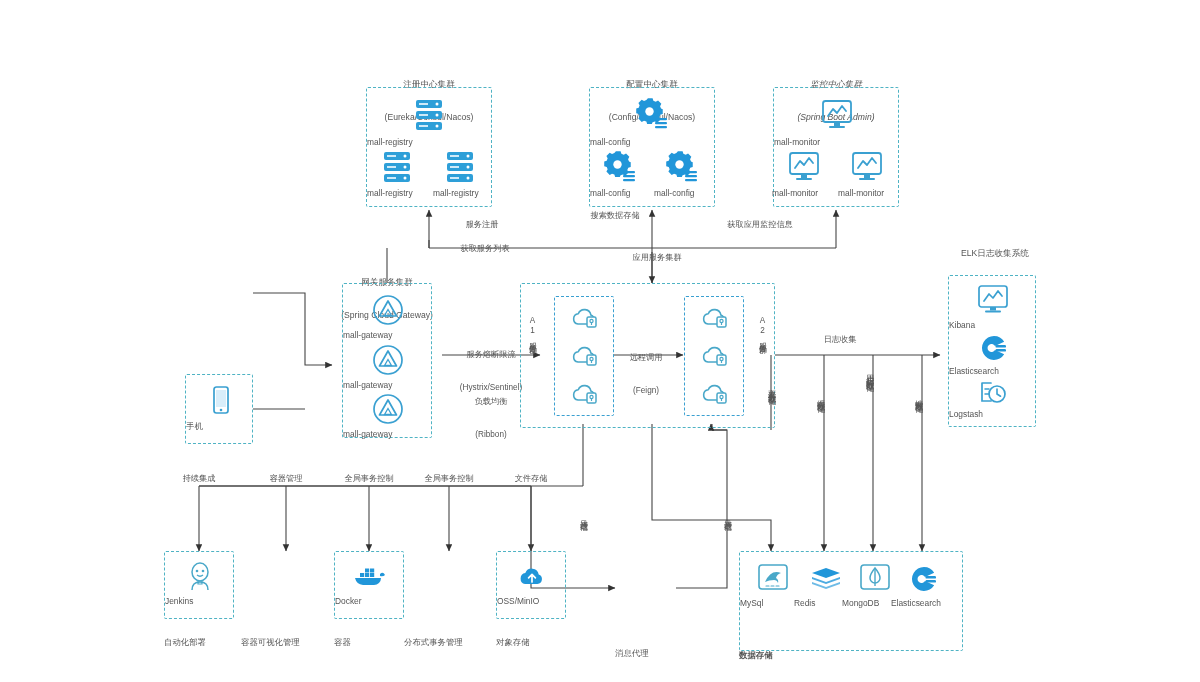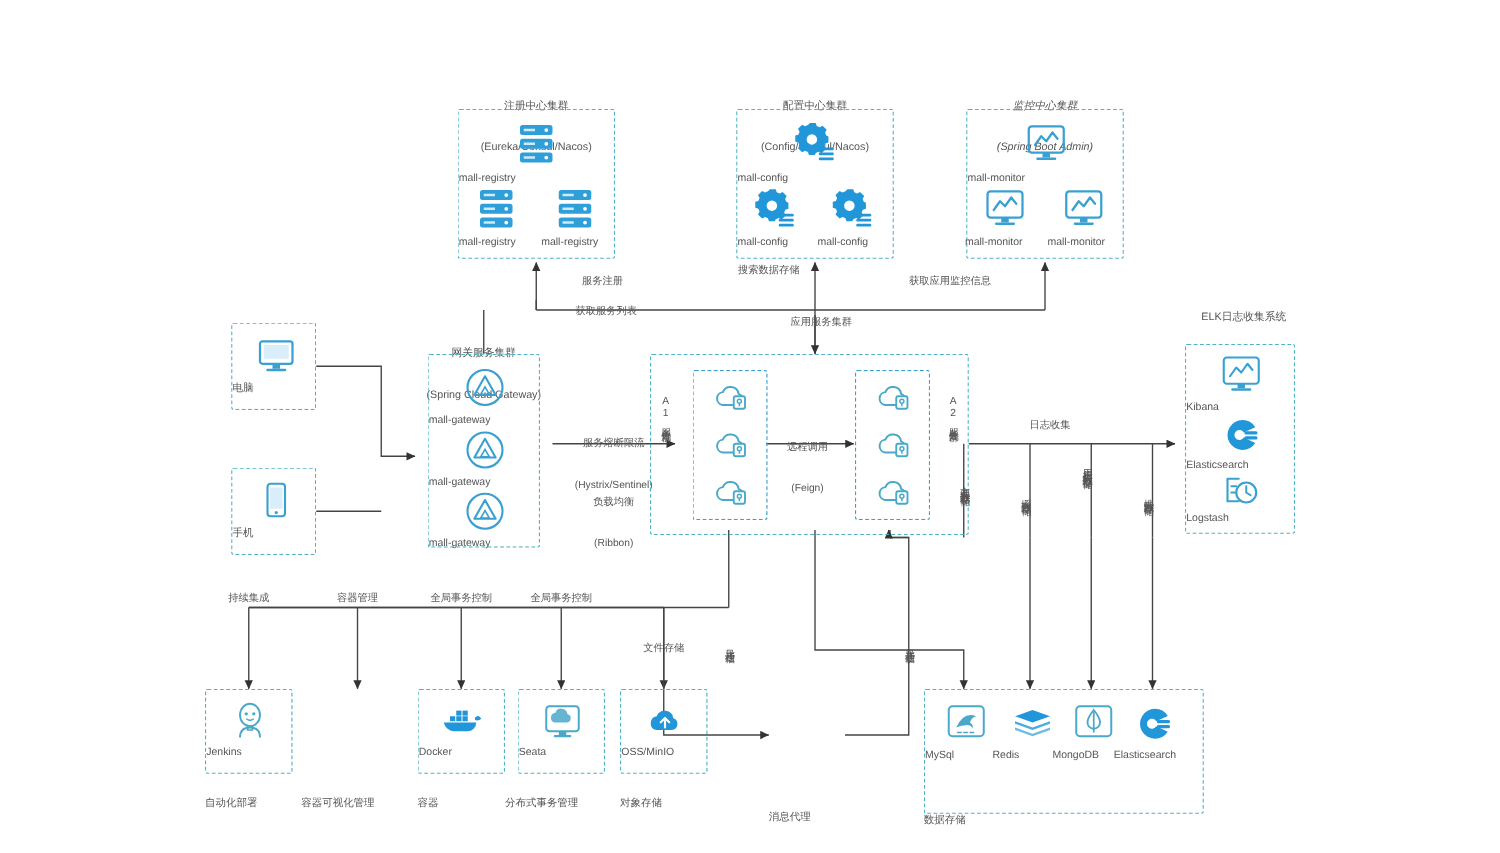--- a/index.html
+++ b/index.html
@@ -264,31 +264,20 @@
     </div>
     <div class="abs node-label" style="left:64px;top:100px;width:64px;">mall-monitor</div>
   </div>
 
   <div class="abs edge-label" style="left:442px;top:219px;width:80px;">服务注册</div>
   <div class="abs edge-label" style="left:570px;top:210px;width:90px;">搜索数据存储</div>
   <div class="abs edge-label" style="left:705px;top:219px;width:110px;">获取应用监控信息</div>
   <div class="abs edge-label" style="left:440px;top:243px;width:90px;">获取服务列表</div>
   <div class="abs edge-label" style="left:612px;top:252px;width:90px;">应用服务集群</div>
 
-  <div class="abs dbox" style="left:185px;top:258px;width:68px;height:70px;">
-    <div class="abs" style="left:19px;top:12px;">
-      <svg class="ico" width="32" height="30" viewBox="0 0 32 30">
-        <rect x="3" y="2" width="26" height="18" rx="2" fill="none" stroke="#3aa0d1" stroke-width="1.8"></rect>
-        <rect x="6" y="5" width="20" height="11" fill="#d9eefa"></rect>
-        <rect x="13" y="20" width="6" height="4" fill="#3aa0d1"></rect>
-        <rect x="8" y="24" width="16" height="2" rx="1" fill="#3aa0d1"></rect>
-      </svg>
-    </div>
-    <div class="abs node-label" style="left:0;top:46px;width:68px;">电脑</div>
-  </div>
 
   <div class="abs dbox" style="left:185px;top:374px;width:68px;height:70px;padding-left:44px;">
     <div class="abs" style="left:24px;top:10px;">
       <svg class="ico" width="22" height="32" viewBox="0 0 22 32">
         <rect x="4" y="2" width="14" height="26" rx="2.4" fill="none" stroke="#3aa0d1" stroke-width="1.7"></rect>
         <rect x="6" y="5" width="10" height="17" fill="#d9eefa"></rect>
         <circle cx="11" cy="25" r="1.3" fill="#3aa0d1"></circle>
       </svg>
     </div>
     <div class="abs node-label" style="left:0;top:46px;width:68px;">手机</div>
@@ -436,21 +425,21 @@
 
   <div class="abs vlabel" style="left:766px;top:383px;">主要业务数据存储</div>
   <div class="abs vlabel" style="left:815px;top:393px;">缓存数据存储</div>
   <div class="abs vlabel" style="left:864px;top:368px;">用户行为分析数据存储</div>
   <div class="abs vlabel" style="left:913px;top:393px;">搜索数据存储</div>
 
   <div class="abs edge-label" style="left:199px;top:473px;width:70px;transform:translateX(-35px);">持续集成</div>
   <div class="abs edge-label" style="left:286px;top:473px;width:70px;transform:translateX(-35px);">容器管理</div>
   <div class="abs edge-label" style="left:369px;top:473px;width:80px;transform:translateX(-40px);">全局事务控制</div>
   <div class="abs edge-label" style="left:449px;top:473px;width:86px;transform:translateX(-43px);">全局事务控制</div>
-  <div class="abs edge-label" style="left:531px;top:473px;width:70px;transform:translateX(-35px);margin-top:40px;">文件存储</div>
+  <div class="abs edge-label" style="left:531px;top:473px;width:70px;transform:translateX(-35px);">文件存储</div>
 
   <div class="abs vlabel" style="left:578px;top:513px;">异步通信</div>
   <div class="abs vlabel" style="left:722px;top:513px;">异步通信</div>
 
   <div class="abs dbox" style="left:164px;top:551px;width:70px;height:68px;">
     <div class="abs" style="left:22px;top:9px;">
       <svg class="ico" width="26" height="30" viewBox="0 0 26 30">
         <ellipse cx="13" cy="11" rx="8" ry="9" fill="none" stroke="#4aa8c9" stroke-width="1.5"></ellipse>
         <circle cx="10" cy="10" r="1.3" fill="#4aa8c9"></circle>
           <circle cx="16" cy="10" r="1.3" fill="#4aa8c9"></circle>
@@ -474,31 +463,20 @@
           <rect x="13" y="3.5" width="4.2" height="4" fill="#2196d9"></rect>
         <rect x="18" y="3.5" width="4.2" height="4" fill="#2196d9"></rect>
         <path d="M3 13 h26 a7 7 0 0 1 -7 7 h-11 a9 9 0 0 1 -8-7z" fill="#2196d9"></path>
         <path d="M28 9 q3-3 5 1 q-2 2-5 1z" fill="#2196d9"></path>
       </svg>
     </div>
     <div class="abs node-label" style="left:0;top:44px;width:70px;">Docker</div>
   </div>
   <div class="abs node-label" style="left:334px;top:637px;width:70px;">容器</div>
 
-  <div class="abs dbox" style="left:414px;top:551px;width:70px;height:68px;">
-    <div class="abs" style="left:20px;top:11px;">
-      <svg class="ico" width="30" height="28" viewBox="0 0 30 28">
-        <rect x="2" y="2" width="26" height="20" rx="2.5" fill="none" stroke="#4aa8c9" stroke-width="1.6"></rect>
-        <path d="M9 15 a4 4 0 0 1 .3-7.9 a5 5 0 0 1 9.6 1 a3.5 3.5 0 0 1 -.9 6.9z" fill="#4aa8c9" opacity=".85"></path>
-        <rect x="12" y="22" width="6" height="3" fill="#4aa8c9"></rect>
-        <rect x="8" y="25" width="14" height="1.8" rx=".9" fill="#4aa8c9"></rect>
-      </svg>
-    </div>
-    <div class="abs node-label" style="left:0;top:44px;width:70px;">Seata</div>
-  </div>
   <div class="abs node-label" style="left:404px;top:637px;width:90px;">分布式事务管理</div>
 
   <div class="abs dbox" style="left:496px;top:551px;width:70px;height:68px;">
     <div class="abs" style="left:20px;top:13px;">
       <svg class="ico" width="30" height="24" viewBox="0 0 30 24">
         <path d="M8 19 a5.6 5.6 0 0 1 .3-11 a7 7 0 0 1 13.4 1.5 a4.9 4.9 0 0 1 -1.3 9.5z" fill="#2196d9"></path>
         <path d="M15 17 v-7 M11.6 12.8 L15 9.4 L18.4 12.8" fill="none" stroke="#fff" stroke-width="1.7" stroke-linecap="round" stroke-linejoin="round"></path>
       </svg>
     </div>
     <div class="abs node-label" style="left:0;top:44px;width:70px;">OSS/MinIO</div>
@@ -537,15 +515,15 @@
 
     <div class="abs" style="left:170px;top:13px;">
       <svg class="ico" width="28" height="28" viewBox="0 0 28 28">
         <path d="M14 2 a12 12 0 1 0 10.2 18.3 L15 16 a4 4 0 1 1 0-4 L24.2 7.7 A12 12 0 0 0 14 2z" fill="#2196d9"></path>
         <rect x="15.5" y="11" width="10.5" height="2.6" rx="1.2" fill="#2196d9"></rect>
         <rect x="15.5" y="15" width="10.5" height="2.6" rx="1.2" fill="#2196d9"></rect>
       </svg>
     </div>
     <div class="abs node-label" style="left:151px;top:46px;width:70px;">Elasticsearch</div>
   </div>
-  <div class="abs node-label" style="left:739px;top:650px;width:224px;">数据存储</div>
+  <div class="abs node-label" style="left:739px;top:650px;width:224px;font-weight:bold;">数据存储</div>
 
 </div>
 
 </body></html>

